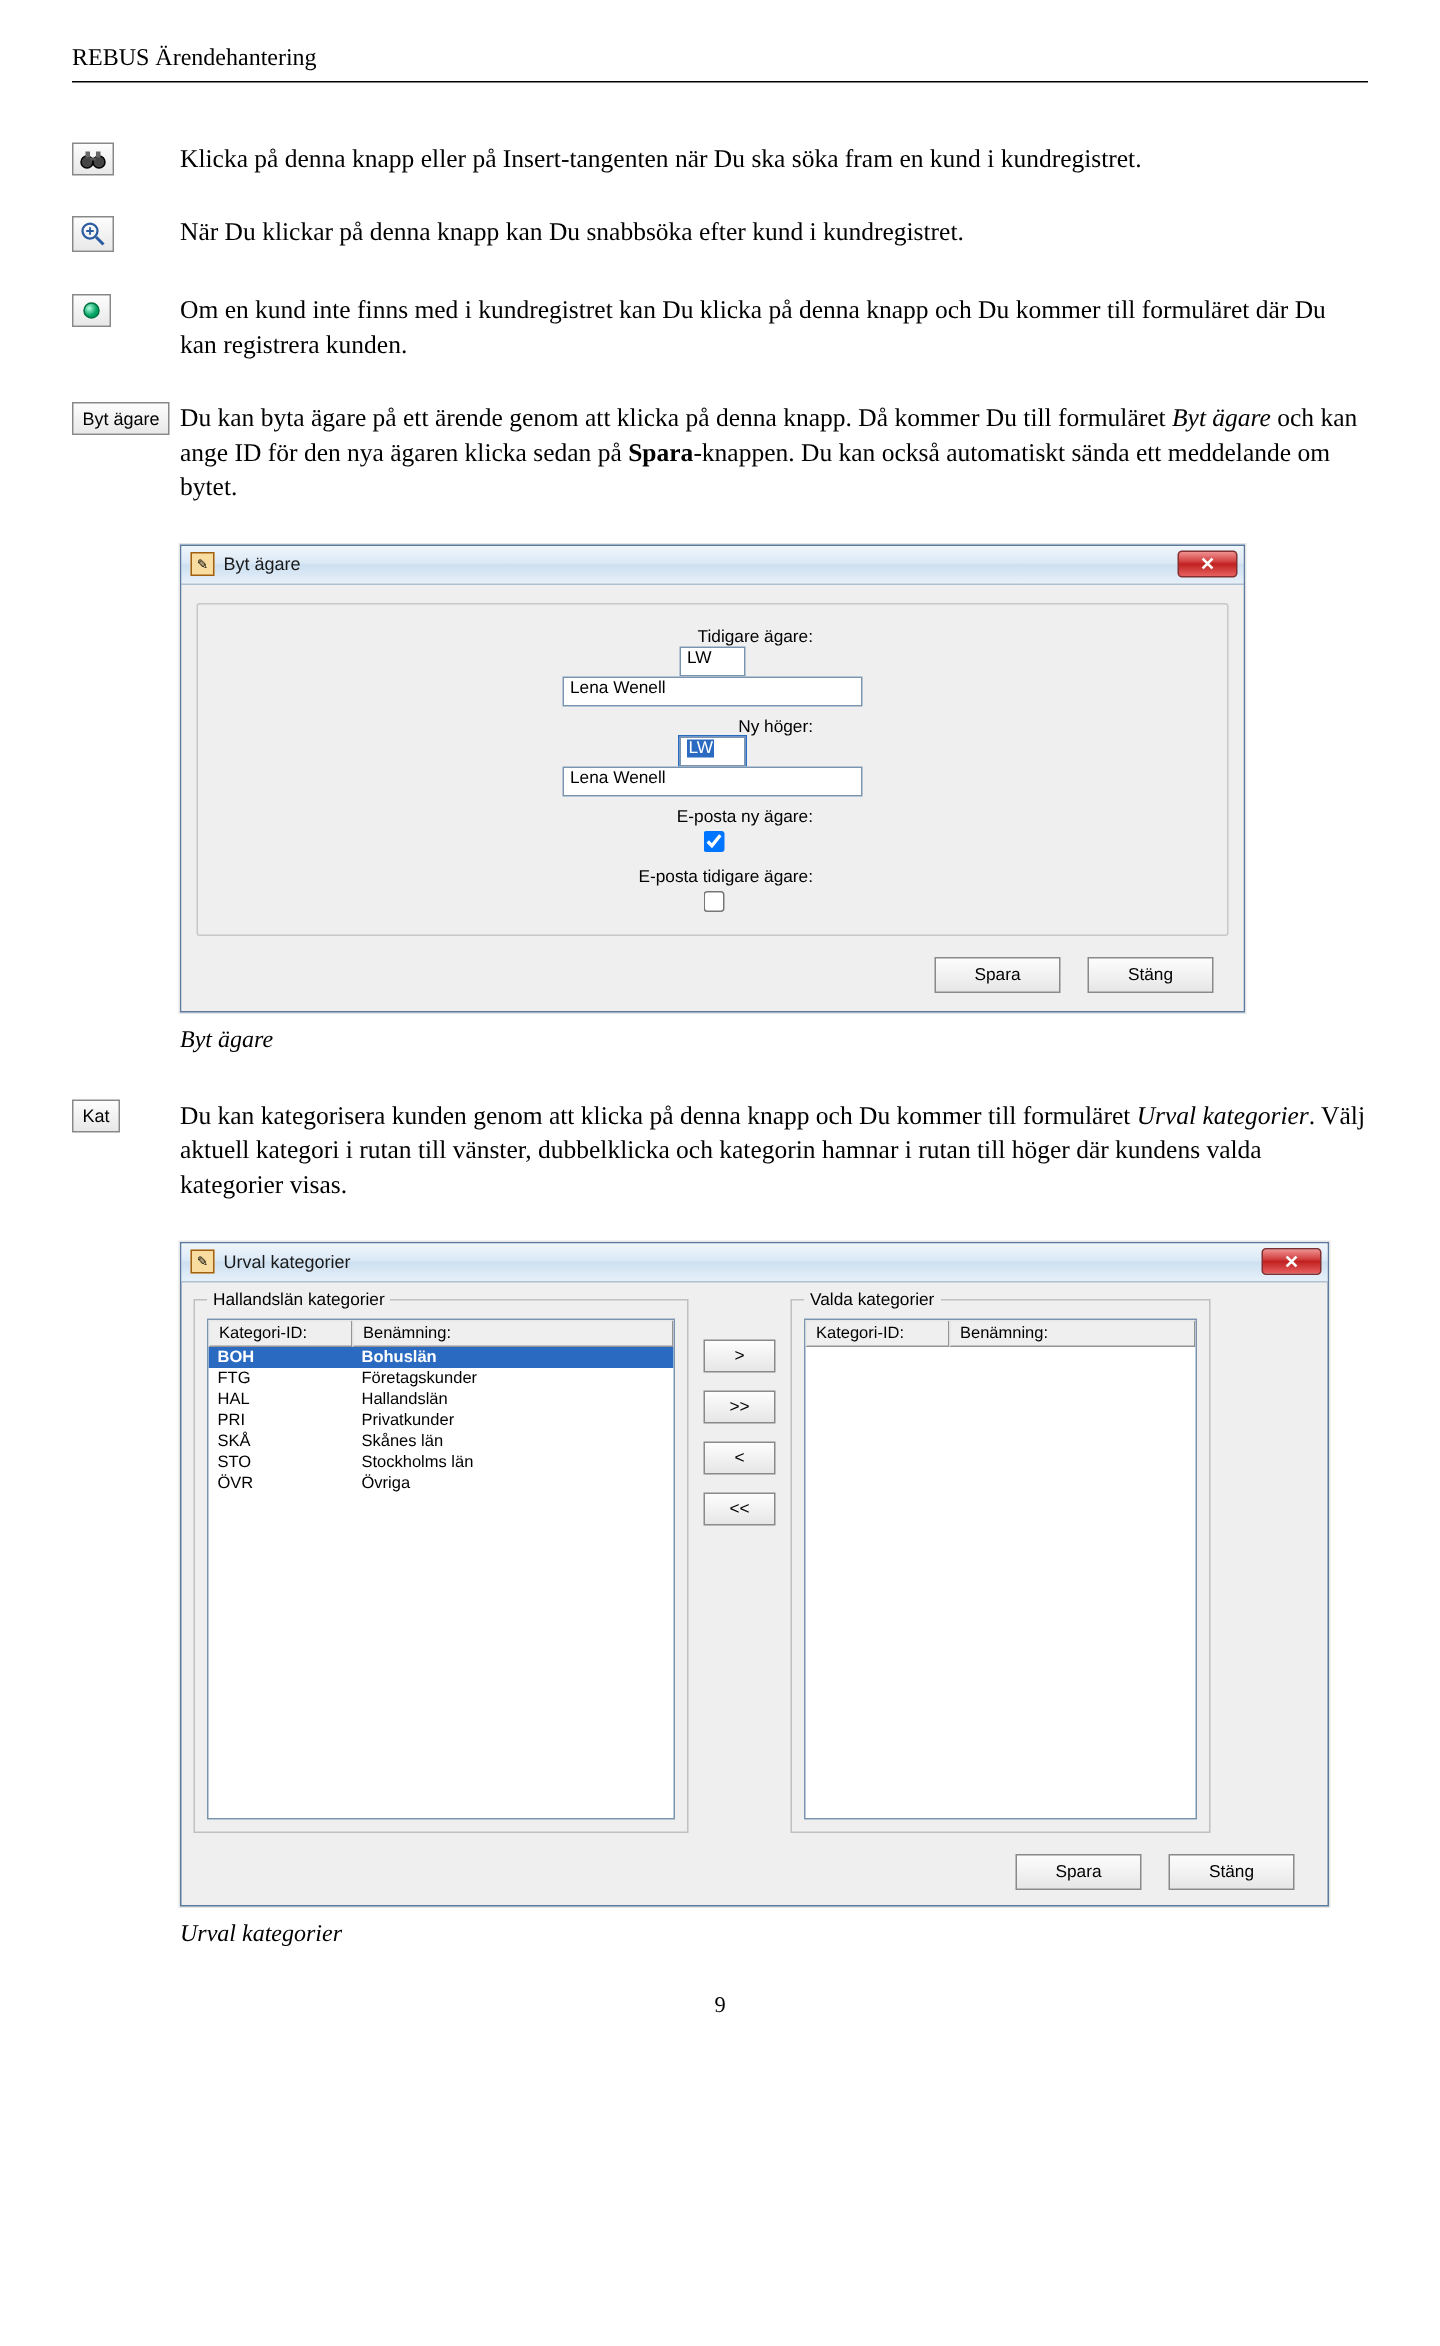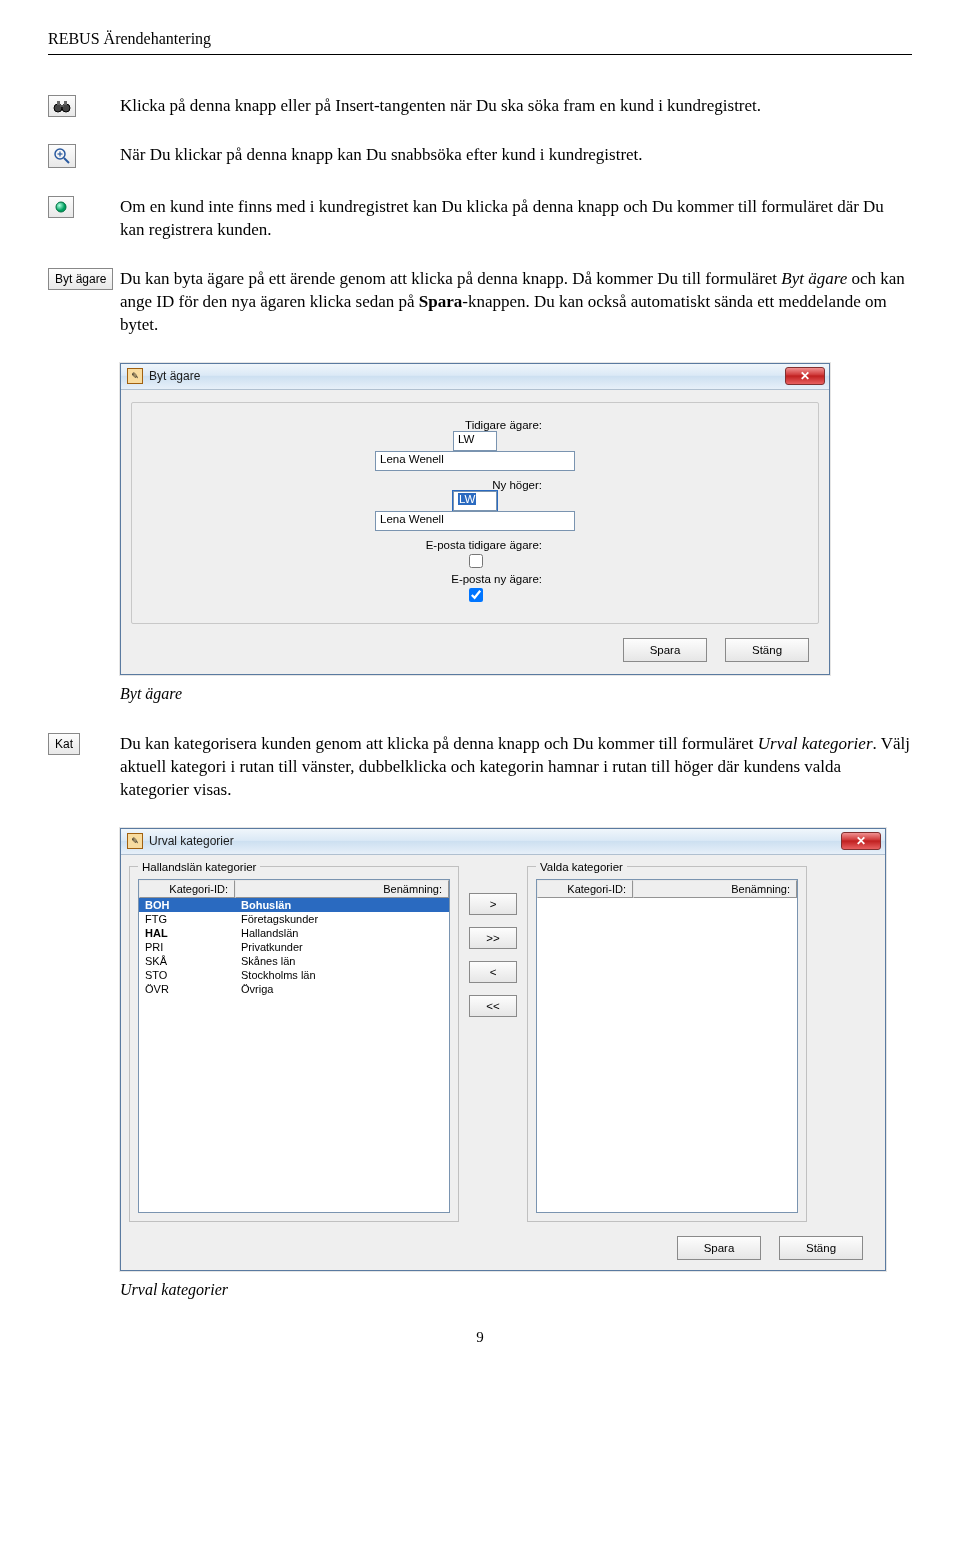--- a/index.html
+++ b/index.html
@@ -92,21 +92,21 @@
     padding: 6px 8px 8px 8px;
     background:#efefef;
     margin:0;
   }
   fieldset.group > legend { font-size:11.5px; padding:0 4px; }
   .listbox {
     background:#fff; border:1px solid #7a94b0; height: 334px; overflow:hidden;
   }
   .list-head { display:flex; font-size:11px; }
   .list-head .cell {
-    border:1px outset #e8e8e8; background:#efefef; padding:2px 6px;text-align:right;
+    border:1px outset #e8e8e8; background:#efefef; padding:2px 6px;
   }
   .list-rows .lrow { display:flex; font-size:11px; }
   .list-rows .cell { padding:1px 6px; }
   .list-rows .lrow.sel { background:#2a6ac0; color:#fff;font-weight:bold; }
   .mid-btns { display:flex; flex-direction:column; gap:12px; margin-top:32px; }
   .mid-btns .std-btn { width:48px; height:22px; }
   .col-left { width: 330px; }
   .col-right { width: 280px; }
   .page-number { text-align:center; margin-top:28px; font-family:"Times New Roman", serif; font-size:15px;}
   .txt.sel { outline:1px solid #2a6ac0; }
@@ -189,27 +189,27 @@
           <div class="txt" style="width:44px;">LW</div>
           <div style="width:20px;"></div>
           <div class="txt" style="width:200px;">Lena Wenell</div>
         </div>
         <div class="form-row">
           <label class="lab">Ny höger:</label>
           <div class="txt sel" style="width:44px;"><span>LW</span></div>
           <div style="width:20px;"></div>
           <div class="txt" style="width:200px;">Lena Wenell</div>
         </div>
+        <div class="form-row">
+          <label class="lab">E-posta ny ägare:</label>
+          <input type="checkbox" class="chk" checked="" style="">
+        </div>
         <div class="form-row" style="margin-bottom:2px;">
           <label class="lab">E-posta tidigare ägare:</label>
           <input type="checkbox" class="chk" style="">
-        </div>
-        <div class="form-row">
-          <label class="lab">E-posta ny ägare:</label>
-          <input type="checkbox" class="chk" checked="" style="">
         </div>
       </fieldset>
       <div class="btn-row">
         <button class="std-btn">Spara</button>
         <button class="std-btn">Stäng</button>
       </div>
     </div>
   </div>
 </div>
 <div class="figure-caption">Byt ägare</div>
@@ -243,21 +243,21 @@
           <div class="list-rows" id="left-rows">
               <div class="lrow sel">
                 <div class="cell" style="width: 96px;">BOH</div>
                 <div class="cell" style="flex: 1 1 0%;">Bohuslän</div>
               </div>
               <div class="lrow">
                 <div class="cell" style="width: 96px;">FTG</div>
                 <div class="cell" style="flex: 1 1 0%;">Företagskunder</div>
               </div>
               <div class="lrow">
-                <div class="cell" style="width: 96px; font-weight: bold;">HAL</div>
+                <div class="cell" style="width: 96px;">HAL</div>
                 <div class="cell" style="flex: 1 1 0%;">Hallandslän</div>
               </div>
               <div class="lrow">
                 <div class="cell" style="width: 96px;">PRI</div>
                 <div class="cell" style="flex: 1 1 0%;">Privatkunder</div>
               </div>
               <div class="lrow">
                 <div class="cell" style="width: 96px;">SKÅ</div>
                 <div class="cell" style="flex: 1 1 0%;">Skånes län</div>
               </div>

